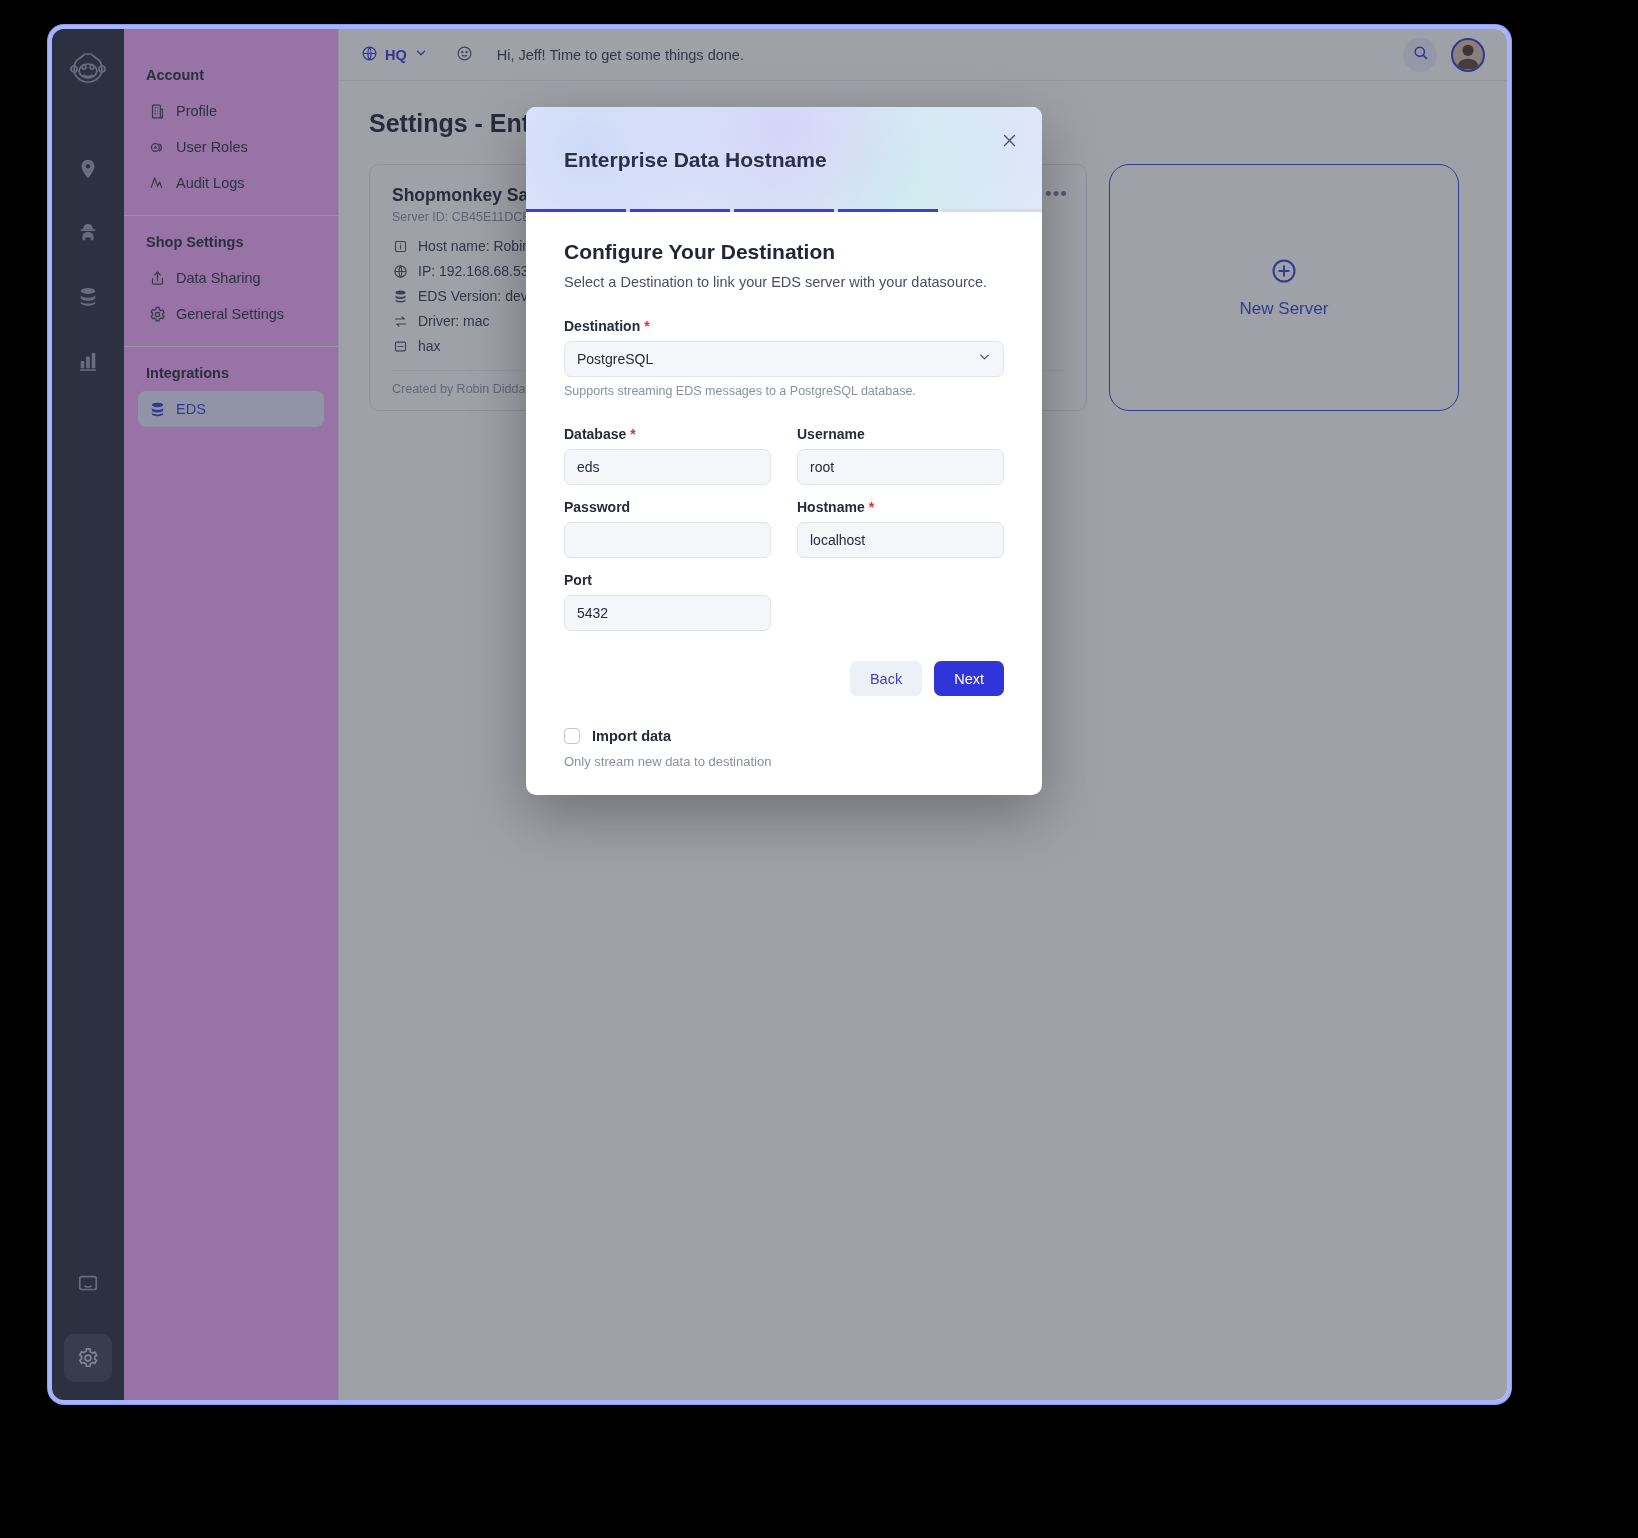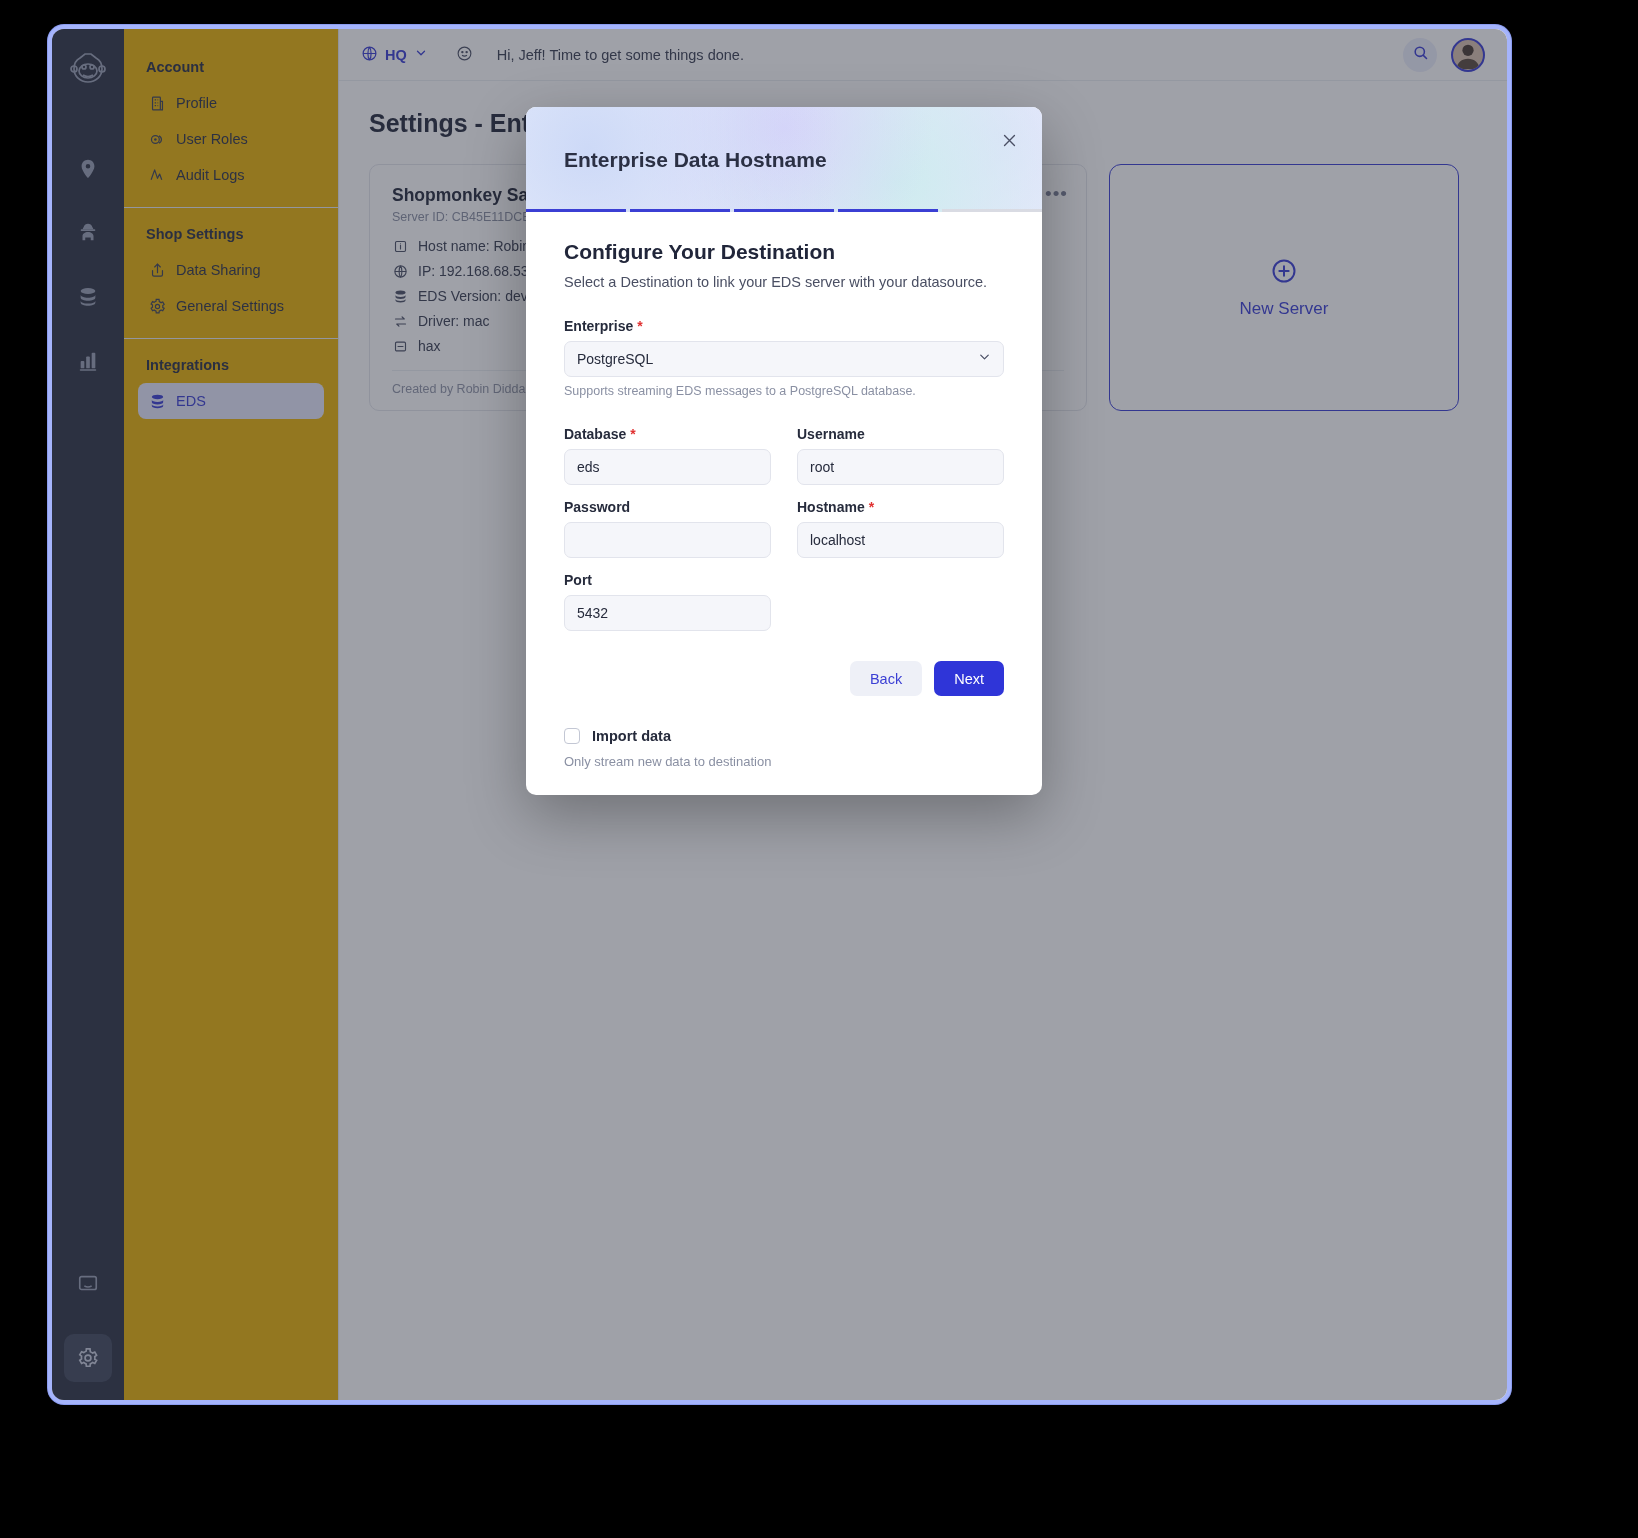--- a/index.html
+++ b/index.html
@@ -52,23 +52,23 @@
     display: flex; flex-direction: column; align-items: center; gap: 10px;
   }
   .rail-icon.selected {
     background: #434a5e;
   }
 
   
   #settings-sidebar {
     width: 215px;
     flex: 0 0 215px;
-    background: #eab308;
+    background: #f0abfc;
     border-right: 1px solid #e6e8ef;
-    padding-top: 30px;
+    padding-top: 38px;
   }
   .side-section { padding: 0 14px; }
   .side-section + .side-section { border-top: 1px solid #e9ebf1; margin-top: 14px; padding-top: 18px; }
   .side-title {
     font-size: 14.5px; font-weight: 700; color: #2b3044;
     padding: 0 8px 10px 8px;
   }
   .side-item {
     display: flex; align-items: center; gap: 10px;
     padding: 9px 10px;
@@ -151,21 +151,21 @@
   .card-footer { font-size: 12.5px; color: #9196a8; padding-top: 11px; }
   .card-menu {
     position: absolute; top: 18px; right: 18px;
     color: #7b8095; font-size: 19px; letter-spacing: 1px;
     cursor: pointer;
   }
 
   .new-server-card {
     width: 350px;
     border: 1px solid #3b3fd4;
-    border-radius: 12px;
+    border-radius: 20px;
     display: flex; flex-direction: column;
     align-items: center; justify-content: center;
     gap: 10px;
     color: #3b3fd4;
     cursor: pointer;
   }
   .new-server-card .label { font-size: 17px; }
 
   
   #overlay {
@@ -576,21 +576,21 @@
       <div class="prog-seg"></div>
     </div>
   </div>
 
   <div id="modal-body">
     <h2 id="config-title">Configure Your Destination</h2>
     <p id="config-sub">Select a Destination to link your EDS server with your datasource.</p>
 
     <div id="dest-block">
       <div class="field-label">
-        <span>Enterprise</span>
+        <span>Destination</span>
         <span class="req">*</span>
       </div>
       <div class="select-wrap">
         <select class="ctrl">
           <option>PostgreSQL</option>
         </select>
         <span class="chev">
           <svg width="15" height="15" viewBox="0 0 24 24" fill="none" stroke="currentColor" stroke-width="2" stroke-linecap="round" stroke-linejoin="round">
               <path d="M6 9l6 6 6-6"></path>
             </svg>

